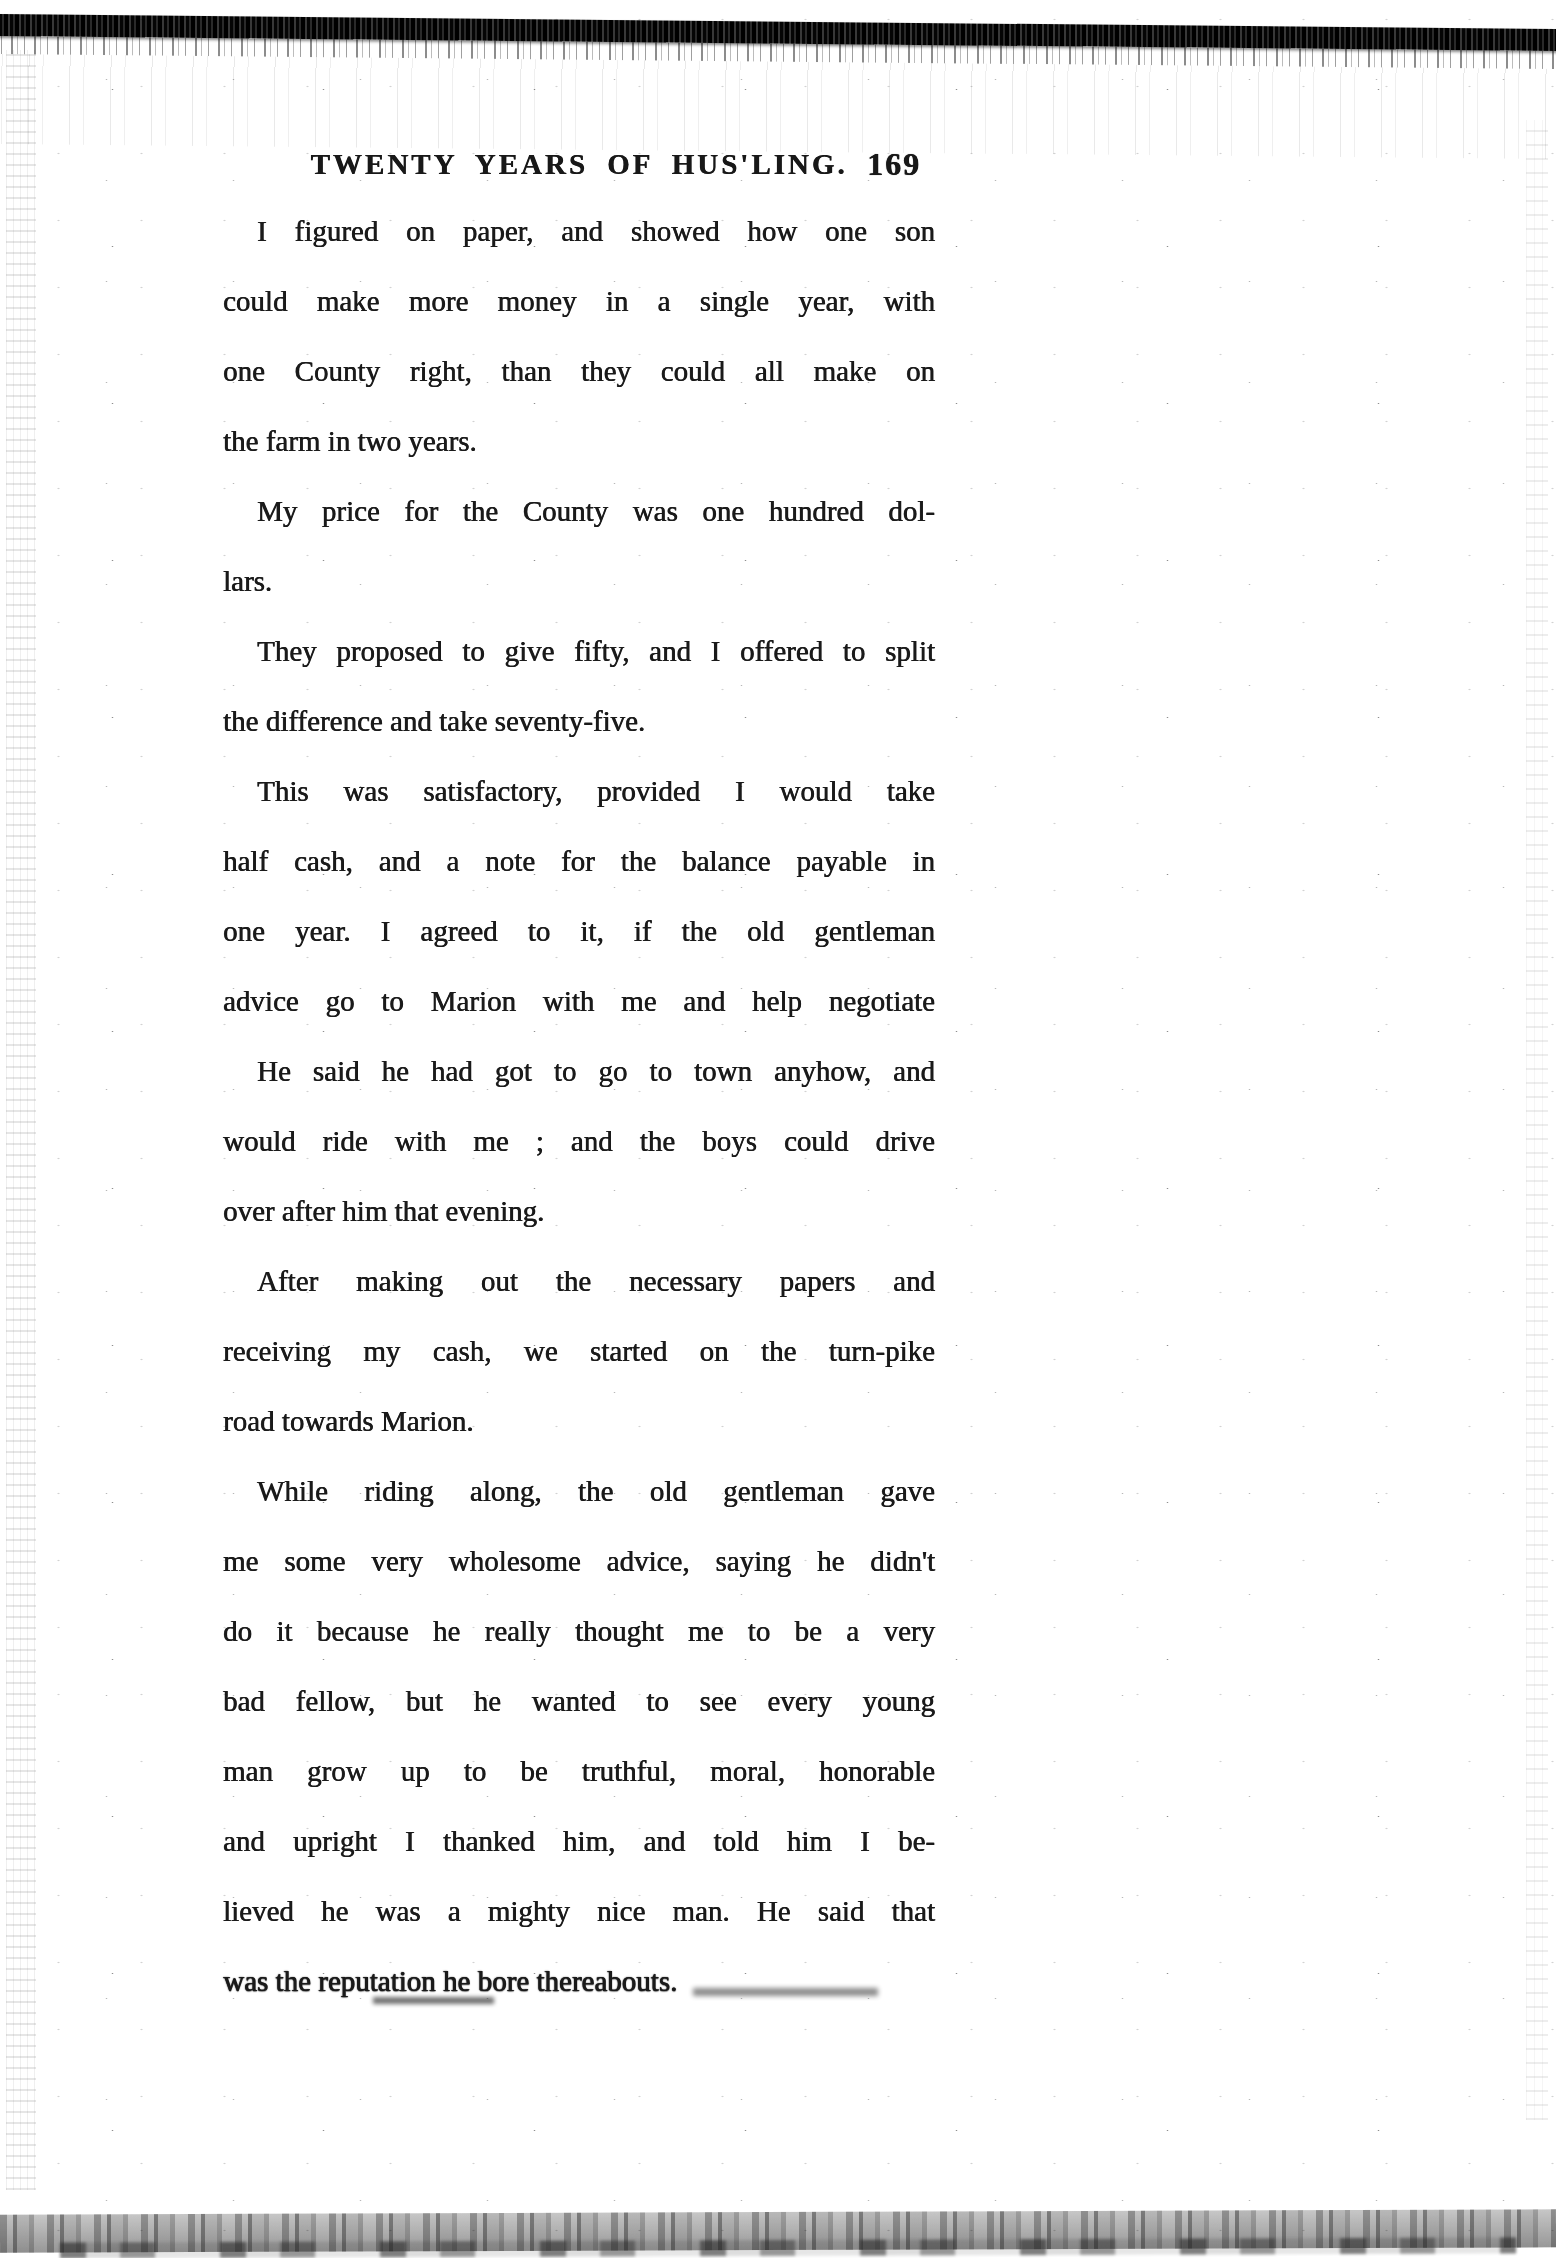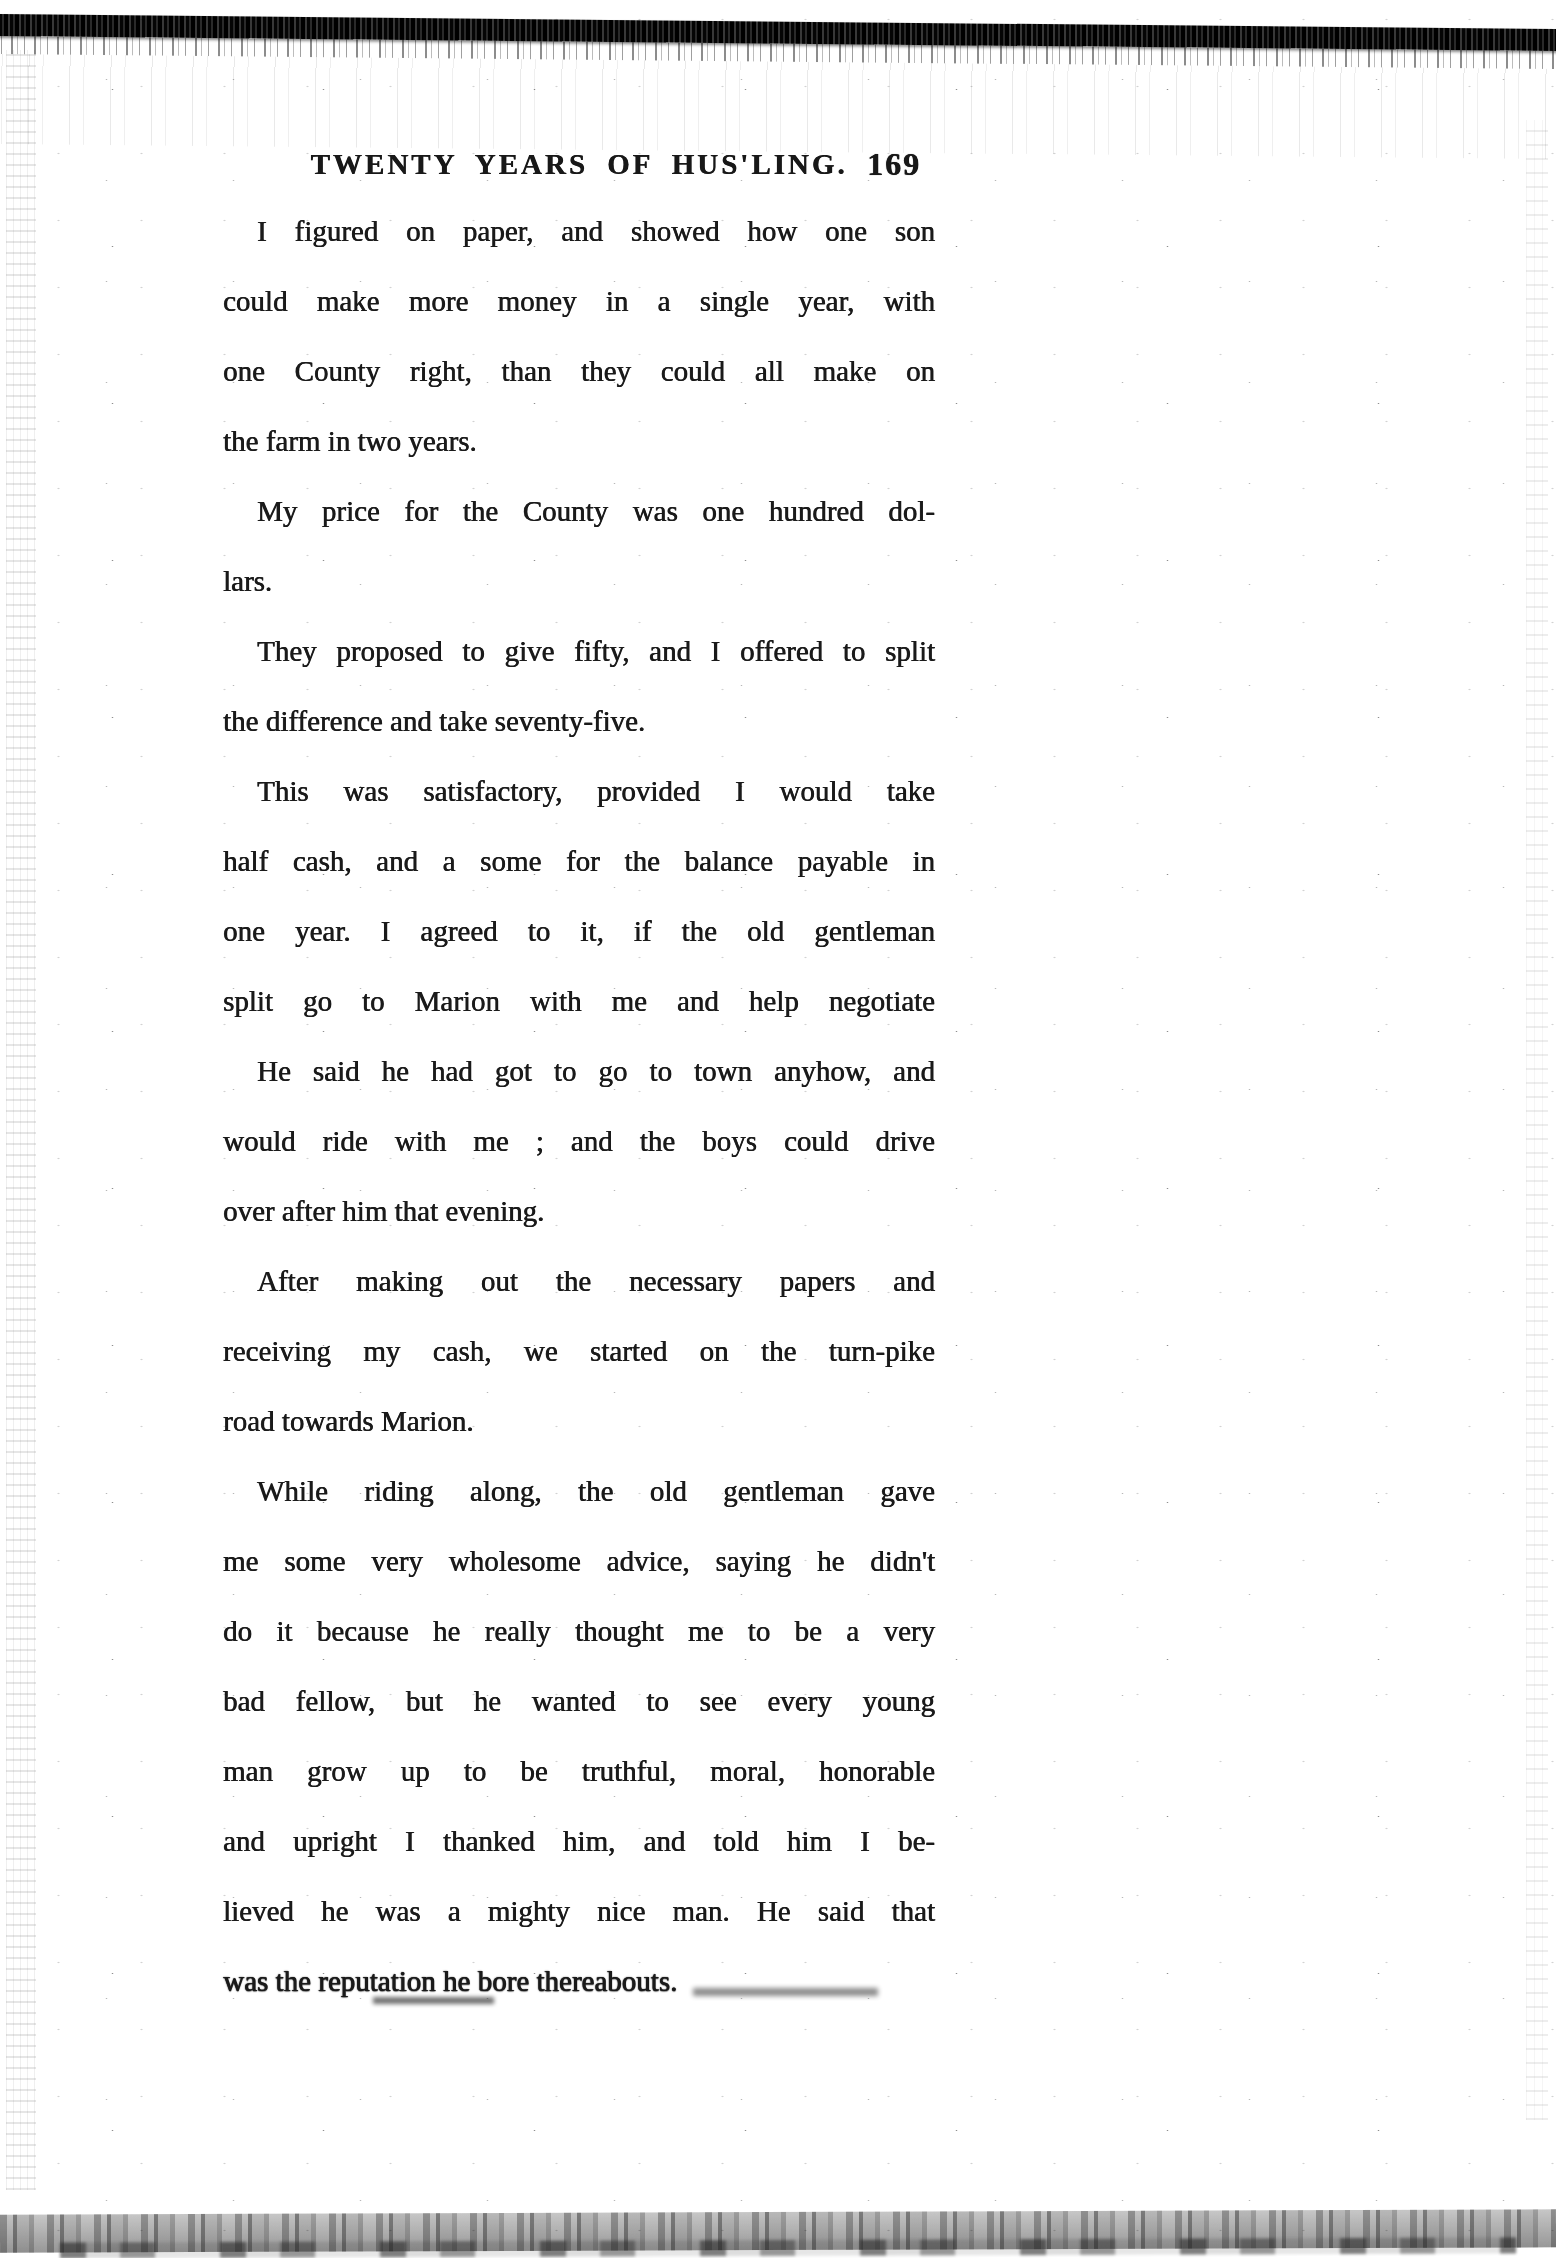--- a/index.html
+++ b/index.html
@@ -173,23 +173,23 @@
     <div class="line end">lars.</div>
   </div>
 
   <div>
     <div class="line indent">They proposed to give fifty, and I offered to split</div>
     <div class="line end">the difference and take seventy-five.</div>
   </div>
 
   <div>
     <div class="line indent">This was satisfactory, provided I would take</div>
-    <div class="line">half cash, and a some for the balance payable in</div>
+    <div class="line">half cash, and a note for the balance payable in</div>
     <div class="line">one year.  I agreed to it, if the old gentleman</div>
-    <div class="line">split go to Marion with me and help negotiate</div>
+    <div class="line">advice go to Marion with me and help negotiate</div>
   </div>
 
   <div>
     <div class="line indent">He said he had got to go to town anyhow, and</div>
     <div class="line">would ride with me ; and the boys could drive</div>
     <div class="line end">over after him that evening.</div>
   </div>
 
   <div>
     <div class="line indent">After making out the necessary papers and</div>

